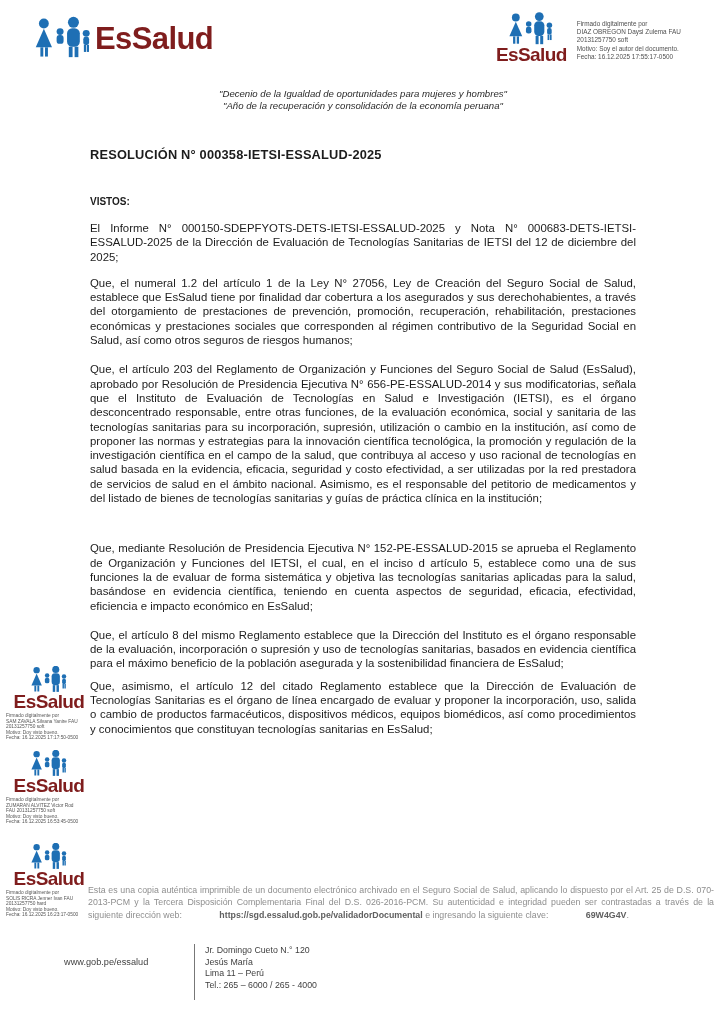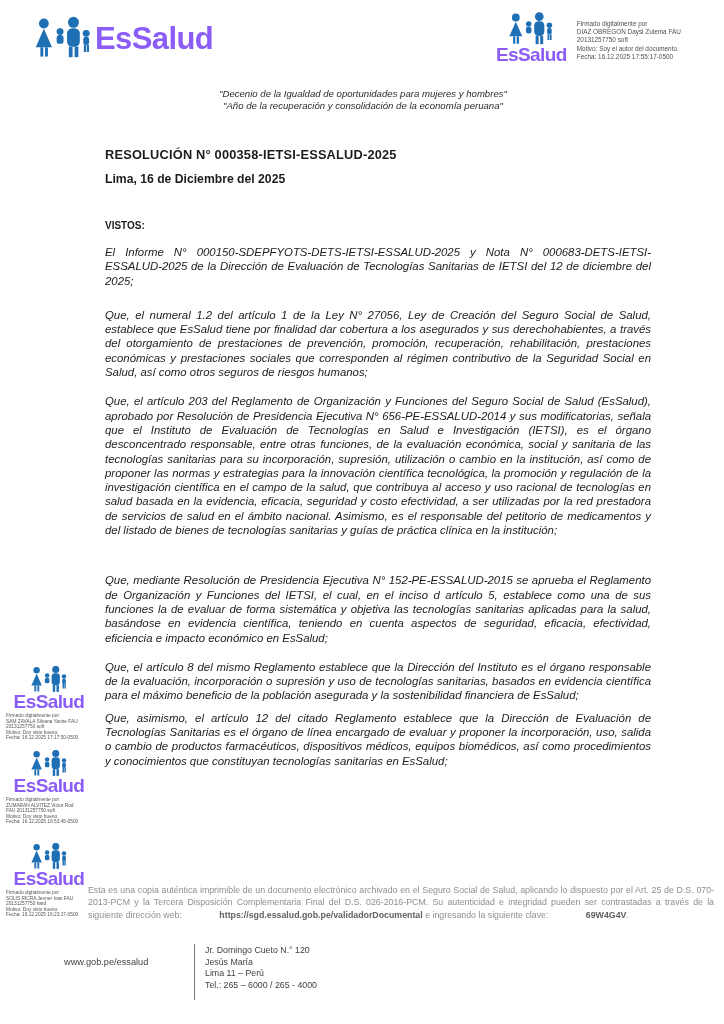--- a/index.html
+++ b/index.html
@@ -5,21 +5,21 @@
   html,body{margin:0;padding:0;}
   body{
     position:relative;
     width:724px;height:1024px;
     background:#ffffff;
     font-family:"Liberation Sans", sans-serif;
     color:#1c1c1c;
     overflow:hidden;
   }
   .brand{
-    color:#8b5cf6;
+    color:#7f1d1d;
     font-weight:bold;
     letter-spacing:-0.6px;
     line-height:1;
   }
   .icon-brand{color:#1e6fb4;display:block;}
 
   
   .logo-tl{position:absolute;left:34px;top:16px;display:flex;align-items:center;gap:3px;}
   .logo-tl svg{width:58px;height:44px;}
   .logo-tl .brand{font-size:31px;}
@@ -30,29 +30,29 @@
   .stamp-tr .logo-vert svg{width:46px;height:34px;}
   .stamp-tr .brand{font-size:19px;margin-top:-1px;}
   .sig{color:#4f4f4f;}
   .stamp-tr .sig{font-size:6.4px;line-height:8.2px;padding-top:8px;width:126px;}
 
   
   .quotes{position:absolute;left:90px;top:88px;width:546px;text-align:center;
           font-style:italic;font-size:9.6px;line-height:11.8px;color:#2a2a2a;}
 
   
-  .content{position:absolute;left:105px;top:146px;width:546px;}
+  .content{position:absolute;left:90px;top:146px;width:546px;}
   .title{font-size:12.8px;font-weight:bold;letter-spacing:0.2px;line-height:17px;}
   .date{font-size:12.2px;font-weight:bold;margin-top:9px;line-height:15px;}
   .heading{font-size:10px;font-weight:bold;line-height:15px;}
   .h-vistos{margin-top:31px;}
   .h-consid{margin-top:22px;}
-  .para{font-size:11.4px;line-height:14.3px;text-align:justify;margin:15px 0 0 0;font-style:italic;}
+  .para{font-size:11.4px;line-height:14.3px;text-align:justify;margin:15px 0 0 0;}
   .p-vistos{margin-top:12px;}
-  .p1{margin-top:20px;}
+  .p1{margin-top:12px;}
   .p3{margin-top:36px;}
   .p5{margin-top:8px;}
 
   
   .stamp-l{position:absolute;left:6px;width:92px;}
   .stamp-l .logo-vert{width:86px;}
   .stamp-l svg{width:38px;height:27px;}
   .stamp-l .brand{font-size:19px;margin-top:-1px;}
   .stamp-l .sig{font-size:4.8px;line-height:5.5px;margin-top:2px;color:#555;}
   .s1{top:666px;}
@@ -126,21 +126,20 @@
   </div>
 </div>
 
 <div class="quotes">
   <div>"Decenio de la Igualdad de oportunidades para mujeres y hombres"</div>
   <div>"Año de la recuperación y consolidación de la economía peruana"</div>
 </div>
 
 <div class="content">
   <div class="title">RESOLUCIÓN N° 000358-IETSI-ESSALUD-2025</div>
-  <div class="date">Lima, 16 de Diciembre del 2025</div>
   <div class="heading h-vistos">VISTOS:</div>
   <p class="para p-vistos">El Informe N° 000150-SDEPFYOTS-DETS-IETSI-ESSALUD-2025 y Nota N° 000683-DETS-IETSI-ESSALUD-2025 de la Dirección de Evaluación de Tecnologías Sanitarias de IETSI del 12 de diciembre del 2025;</p>
   <p class="para p1">Que, el numeral 1.2 del artículo 1 de la Ley N° 27056, Ley de Creación del Seguro Social de Salud, establece que EsSalud tiene por finalidad dar cobertura a los asegurados y sus derechohabientes, a través del otorgamiento de prestaciones de prevención, promoción, recuperación, rehabilitación, prestaciones económicas y prestaciones sociales que corresponden al régimen contributivo de la Seguridad Social en Salud, así como otros seguros de riesgos humanos;</p>
   <p class="para p2">Que, el artículo 203 del Reglamento de Organización y Funciones del Seguro Social de Salud (EsSalud), aprobado por Resolución de Presidencia Ejecutiva N° 656-PE-ESSALUD-2014 y sus modificatorias, señala que el Instituto de Evaluación de Tecnologías en Salud e Investigación (IETSI), es el órgano desconcentrado responsable, entre otras funciones, de la evaluación económica, social y sanitaria de las tecnologías sanitarias para su incorporación, supresión, utilización o cambio en la institución, así como de proponer las normas y estrategias para la innovación científica tecnológica, la promoción y regulación de la investigación científica en el campo de la salud, que contribuya al acceso y uso racional de tecnologías en salud basada en la evidencia, eficacia, seguridad y costo efectividad, a ser utilizadas por la red prestadora de servicios de salud en el ámbito nacional. Asimismo, es el responsable del petitorio de medicamentos y del listado de bienes de tecnologías sanitarias y guías de práctica clínica en la institución;</p>
   <p class="para p3">Que, mediante Resolución de Presidencia Ejecutiva N° 152-PE-ESSALUD-2015 se aprueba el Reglamento de Organización y Funciones del IETSI, el cual, en el inciso d artículo 5, establece como una de sus funciones la de evaluar de forma sistemática y objetiva las tecnologías sanitarias aplicadas para la salud, basándose en evidencia científica, teniendo en cuenta aspectos de seguridad, eficacia, efectividad, eficiencia e impacto económico en EsSalud;</p>
   <p class="para p4">Que, el artículo 8 del mismo Reglamento establece que la Dirección del Instituto es el órgano responsable de la evaluación, incorporación o supresión y uso de tecnologías sanitarias, basados en evidencia científica para el máximo beneficio de la población asegurada y la sostenibilidad financiera de EsSalud;</p>
   <p class="para p5">Que, asimismo, el artículo 12 del citado Reglamento establece que la Dirección de Evaluación de Tecnologías Sanitarias es el órgano de línea encargado de evaluar y proponer la incorporación, uso, salida o cambio de productos farmacéuticos, dispositivos médicos, equipos biomédicos, así como procedimientos y conocimientos que constituyan tecnologías sanitarias en EsSalud;</p>
 </div>
 
 <div class="stamp-l s1">

